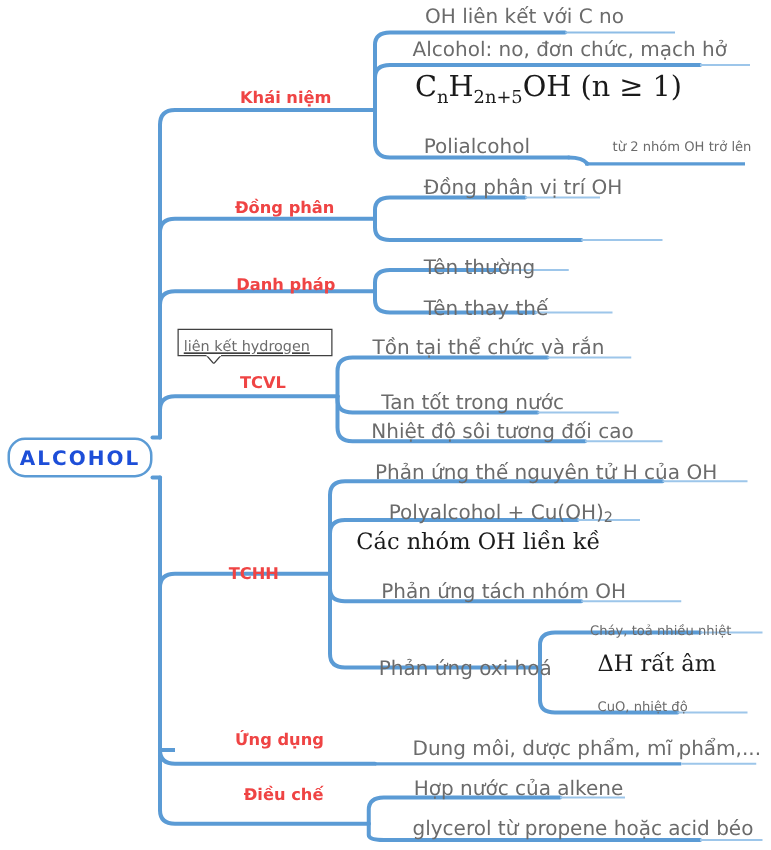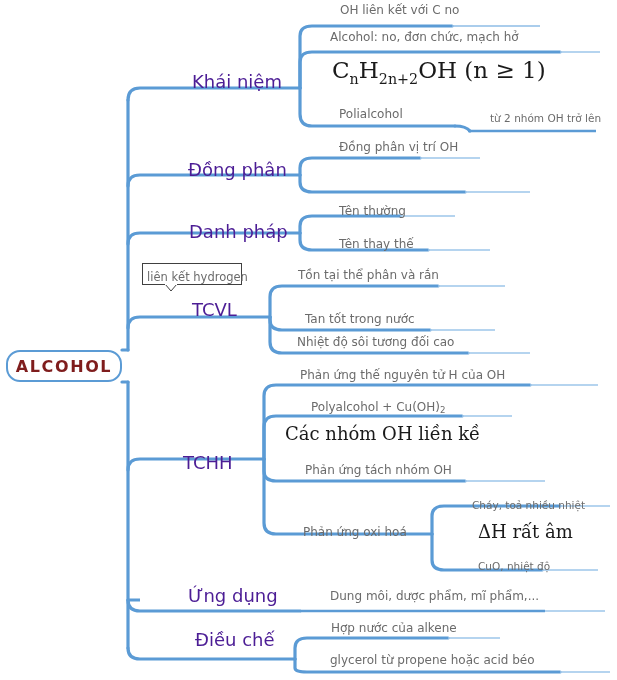--- a/index.html
+++ b/index.html
@@ -20,35 +20,35 @@
     border-radius:14px;
     background:#ffffff;
     display:flex;align-items:center;justify-content:center;
     box-sizing:border-box;
   }
   .root-label{
     font-family:"DejaVu Sans", sans-serif;
     font-weight:bold;
     font-size:16px;
     letter-spacing:1.6px;
-    color:#7f1d1d;
+    color:#1d4ed8;
   }
 
   
   .branch-label{
     font-family:"DejaVu Sans", sans-serif;
-    font-weight:normal;
-    font-size:18px;
-    color:#4c1d95;
+    font-weight:bold;
+    font-size:13px;
+    color:#ef4444;
   }
 
   
   .leaf{
     font-family:"DejaVu Sans", sans-serif;
-    font-size:12px;
+    font-size:16px;
     color:#6b6b6b;
   }
   .leaf-sm{
     font-family:"DejaVu Sans", sans-serif;
     font-size:10.5px;
     color:#6b6b6b;
   }
   .formula{
     font-family:"DejaVu Serif", serif;
     font-size:23px;
@@ -218,45 +218,45 @@
 
   <div class="node branch-label" style="left:188px;top:585px;">Ứng dụng</div>
 
   <div class="node branch-label" style="left:195px;top:629px;">Điều chế</div>
 
   <div class="node leaf" style="left:340px;top:3px;">OH liên kết với C no</div>
 
   <div class="node leaf" style="left:330px;top:30px;">Alcohol: no, đơn chức, mạch hở</div>
 
   <div class="node formula" style="left:332px;top:57px;">
-    <span>C</span><sub>n</sub><span>H</span><sub>2n+2</sub><span>OH</span><span> (n ≥ 1)</span>
+    <span>C</span><sub>n</sub><span>H</span><sub>2n+5</sub><span>OH</span><span> (n ≥ 1)</span>
   </div>
 
   <div class="node leaf" style="left:339px;top:107px;">Polialcohol</div>
 
   <div class="node leaf-sm" style="left:466px;top:112px;margin-left:24px;">từ 2 nhóm OH trở lên</div>
 
   <div class="node leaf" style="left:339px;top:140px;">Đồng phân vị trí OH</div>
 
 
   <div class="node leaf" style="left:339px;top:204px;">Tên thường</div>
 
   <div class="node leaf" style="left:339px;top:237px;">Tên thay thế</div>
 
-  <div class="callout" style="left:142px;top:263px;width:100px;height:22px;">
+  <div class="callout" style="left:142px;top:263px;width:124px;height:22px;text-decoration:underline;">
     <span class="callout-text">liên kết hydrogen</span>
     <span class="callout-tail">
       <svg width="12" height="8" viewBox="0 0 12 8" xmlns="http://www.w3.org/2000/svg">
         <polyline points="0,0 6,7 12,0" fill="#ffffff" stroke="#404040" stroke-width="1"></polyline>
         <line x1="0" y1="0" x2="12" y2="0" stroke="#ffffff" stroke-width="2"></line>
       </svg>
     </span>
   </div>
 
-  <div class="node leaf" style="left:298px;top:268px;">Tồn tại thể phân và rắn</div>
+  <div class="node leaf" style="left:298px;top:268px;">Tồn tại thể chức và rắn</div>
 
   <div class="node leaf" style="left:305px;top:312px;">Tan tốt trong nước</div>
 
   <div class="node leaf" style="left:297px;top:335px;">Nhiệt độ sôi tương đối cao</div>
 
   <div class="node leaf" style="left:300px;top:368px;">Phản ứng thế nguyên tử H của OH</div>
 
   <div class="node leaf" style="left:311px;top:400px;">
     <span>Polyalcohol + Cu(OH)</span><span class="sub2">2</span>
   </div>

